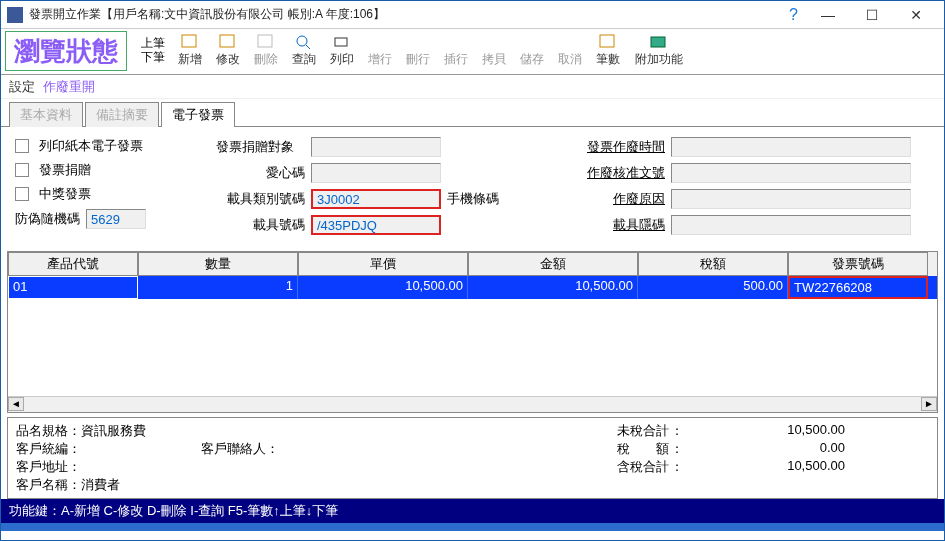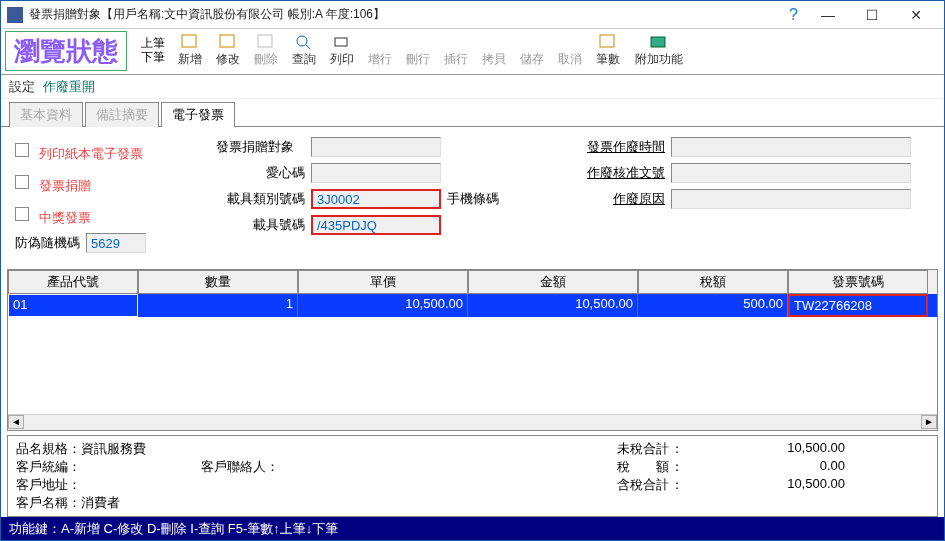--- a/index.html
+++ b/index.html
@@ -13,30 +13,30 @@
   .toolbar { height: 46px; display: flex; align-items: flex-start; border-bottom: 1px solid #999; padding: 2px 4px; }
   .mode-box { border: 1px solid #4a6; padding: 2px 8px; font-size: 26px; color: #8b5cf6; font-weight: bold; margin-right: 8px; height: 40px; display: flex; align-items: center; }
   .tbuttons { display: flex; gap: 0; }
   .tbtn { display: flex; flex-direction: column; align-items: center; width: 38px; font-size: 12px; color: #333; padding-top: 2px; }
   .tbtn.dis { color: #999; }
   .tbtn .ic { width: 20px; height: 18px; }
   .tbtn-stack { display: flex; flex-direction: column; align-items: center; width: 36px; justify-content: center; }
   .tbtn-stack span { font-size: 12px; line-height: 14px; }
   .menubar { height: 24px; display: flex; align-items: center; padding: 0 8px; gap: 8px; font-size: 13px; border-bottom: 1px solid #eee; }
   .menu-item { color: #333; }
-  .menu-item.dis { color: #0f766e; }
+  .menu-item.dis { color: #8b5cf6; }
   .tabs { height: 24px; display: flex; align-items: flex-end; padding-left: 8px; border-bottom: 1px solid #888; margin-top: 4px; }
   .tab { padding: 3px 10px; font-size: 13px; border: 1px solid #888; border-bottom: none; margin-right: 2px; background: #f0f0f0; position: relative; top: 1px; }
   .tab.dis { color: #aaa; }
   .tab.active { background: #fff; font-weight: normal; }
   .form-area { padding: 10px 14px; }
   .form-row { display: flex; align-items: center; margin-bottom: 6px; gap: 6px; }
   .chk { width: 14px; height: 14px; border: 1px solid #888; display: inline-block; margin-right: 4px; background: #fff; }
   .lbl { font-size: 13px; }
-  .lbl.dis { color: #ef4444; margin-top: 8px; }
+  .lbl.dis { color: #000000; }
   .fld { height: 20px; border-top: 1px solid #888; border-left: 1px solid #888; border-right: 1px solid #ddd; border-bottom: 1px solid #ddd; background: #f0f0f0; padding: 0 4px; font-size: 13px; display: inline-flex; align-items: center; }
   .redbox { border: 2px solid #d22 !important; }
   .grid-wrap { border: 1px solid #888; margin: 0 6px; }
   .grid-head { display: grid; grid-template-columns: 130px 160px 170px 170px 150px 140px; background: #f0f0f0; }
   .grid-head > div { border: 1px solid #888; text-align: center; font-size: 13px; padding: 2px; }
   .grid-body { height: 120px; overflow: auto; background: #fff; }
   .grid-row { display: grid; grid-template-columns: 130px 160px 170px 170px 150px 140px; background: #0a3cff; color: #fff; }
   .grid-row > div { padding: 2px 4px; font-size: 13px; border-right: 1px solid #3a6aff; }
   .grid-row .num { text-align: right; }
   .grid-row .invcell { border: 2px solid #d22; color: #fff; }
@@ -49,21 +49,21 @@
   .summary .rcolon { width: 16px; text-align: center; }
   .summary .rval { width: 160px; text-align: right; }
   .statusbar { background: #000080; color: #fff; padding: 4px 8px; font-size: 13px; height: 24px; display: flex; align-items: center; }
   .footer-blue { background: #2b6ccc; height: 8px; }
 </style>
 </head>
 <body>
 
 <div class="titlebar">
   <span class="title-icon"></span>
-  <span class="title-text">發票捐贈對象【用戶名稱:文中資訊股份有限公司  帳別:A  年度:106】</span>
+  <span class="title-text">發票開立作業【用戶名稱:文中資訊股份有限公司  帳別:A  年度:106】</span>
   <span class="help-icon">?</span>
   <div class="title-btns">
     <div class="win-btn">—</div>
     <div class="win-btn">☐</div>
     <div class="win-btn">✕</div>
   </div>
 </div>
 
 <div class="toolbar">
   <div class="mode-box">瀏覽狀態</div>
@@ -196,20 +196,24 @@
       <div class="form-row">
           <span class="lbl" style="width:100px;text-align:right">發票作廢時間</span>
           <span class="fld" style="width:240px"></span>
         </div>
       <div class="form-row">
           <span class="lbl" style="width:100px;text-align:right">作廢核准文號</span>
           <span class="fld" style="width:240px"></span>
         </div>
       <div class="form-row">
           <span class="lbl" style="width:100px;text-align:right">作廢原因</span>
+          <span class="fld" style="width:240px"></span>
+        </div>
+      <div class="form-row">
+          <span class="lbl" style="width:100px;text-align:right">載具隱碼</span>
           <span class="fld" style="width:240px"></span>
         </div>
     </div>
   </div>
 </div>
 
 <div class="grid-wrap">
   <div class="grid-head">
     <div>產品代號</div>
     <div>數量</div>

